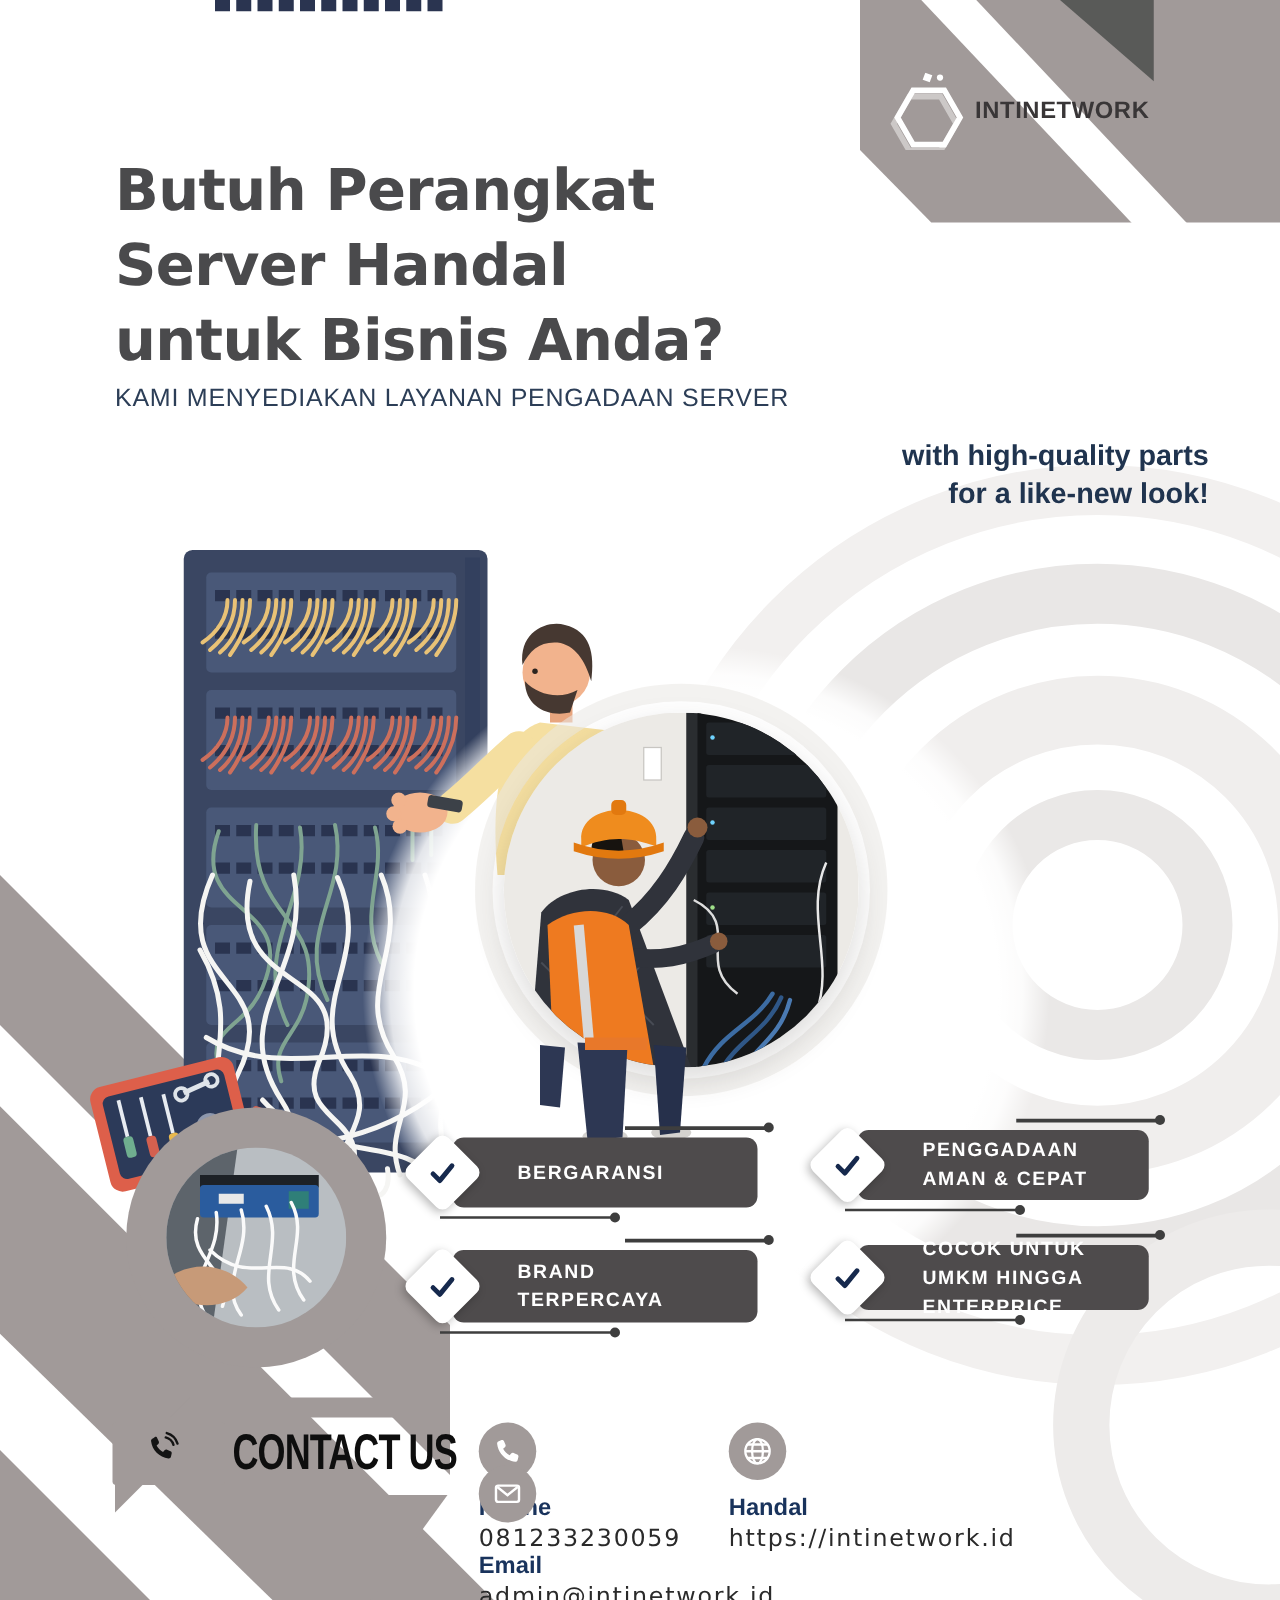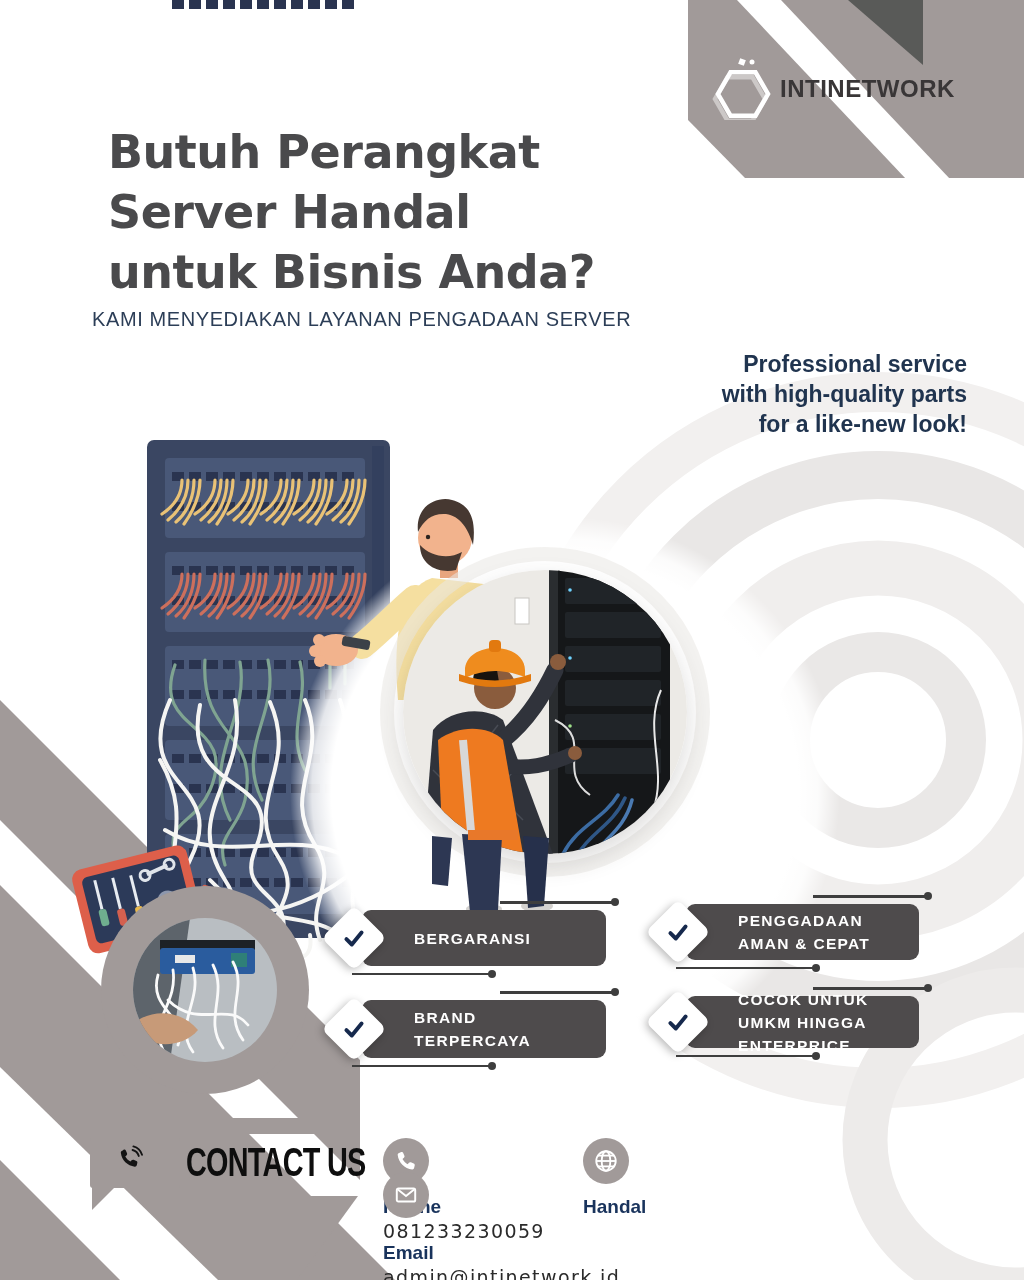--- a/index.html
+++ b/index.html
@@ -3,29 +3,29 @@
 <meta charset="utf-8">
 <style>
   html,body{margin:0;padding:0;background:#ffffff;}
   .canvas{position:relative;width:1024px;height:1280px;overflow:hidden;background:#fff;
           font-family:"Liberation Sans",sans-serif;}
   .abs{position:absolute;}
   svg{display:block;}
 
   
   .headline{left:92px;top:122px;font-family:"DejaVu Sans",sans-serif;font-weight:700;
-            font-size:46px;line-height:60px;color:#4a4a4c;letter-spacing:-0.5px;z-index:9;margin-left:16px;}
+            font-size:46px;line-height:60px;color:#4a4a4c;letter-spacing:-0.5px;z-index:9;}
   .subhead{left:92px;top:308px;font-size:20px;font-weight:500;color:#2c3e57;
            letter-spacing:0.6px;z-index:9;}
   .tagline{right:57px;top:349px;text-align:right;font-size:23px;line-height:30px;
            font-weight:600;color:#20344f;z-index:9;}
 
   
   .logo{left:712px;top:58px;z-index:6;display:flex;align-items:center;gap:6px;}
-  .logo-text{font-weight:800;font-size:24px;letter-spacing:0.5px;color:#393637;}
+  .logo-text{font-weight:800;font-size:19px;letter-spacing:0.5px;color:#393637;}
 
   
   .big-circle{left:290px;top:517px;width:550px;height:550px;border-radius:50%;z-index:3;
     background:radial-gradient(circle closest-side,#ffffff 0%,#ffffff 85%,rgba(255,255,255,0.85) 92%,rgba(255,255,255,0) 100%);}
   .photo-ring{left:380px;top:547px;width:330px;height:330px;border-radius:50%;z-index:4;
     border:14px solid rgba(234,232,228,0.55);box-sizing:border-box;}
   .photo-circle{left:403px;top:570px;width:284px;height:284px;border-radius:50%;overflow:hidden;
     z-index:5;box-shadow:0 10px 24px rgba(60,55,50,0.18);}
 
   .donut{left:100px;top:885px;width:210px;height:210px;z-index:4;}
@@ -312,21 +312,20 @@
   </svg>
 
   <div class="abs headline">
     <div>Butuh Perangkat</div>
     <div>Server Handal</div>
     <div>untuk Bisnis Anda?</div>
   </div>
   <div class="abs subhead">KAMI MENYEDIAKAN LAYANAN PENGADAAN SERVER</div>
 
   <div class="abs tagline">
-    <div>Professional service</div>
     <div>with high-quality parts</div>
     <div>for a like-new look!</div>
   </div>
 
   <div class="abs logo">
     <svg width="62" height="62" viewBox="0 0 62 62">
       <polygon points="18.5,14.3 43.5,14.3 56,36 43.5,57.7 18.5,57.7 6,36" fill="none" stroke="#ccc8c7" stroke-width="4.5" transform="translate(-3,5)"></polygon>
       <polygon points="18.5,14.3 43.5,14.3 56,36 43.5,57.7 18.5,57.7 6,36" fill="none" stroke="#ffffff" stroke-width="4.5"></polygon>
       <rect x="27" y="1" width="6" height="6" transform="rotate(20 30 4)" fill="#ffffff"></rect>
       <circle cx="40" cy="4" r="2.5" fill="#ffffff"></circle>
@@ -405,20 +404,21 @@
       <svg width="26" height="26" viewBox="0 0 24 24" fill="none" stroke="#ffffff" stroke-width="1.7">
         <circle cx="12" cy="12" r="9"></circle>
         <ellipse cx="12" cy="12" rx="4" ry="9"></ellipse>
         <line x1="3" y1="12" x2="21" y2="12"></line>
         <line x1="4.3" y1="7" x2="19.7" y2="7"></line>
         <line x1="4.3" y1="17" x2="19.7" y2="17"></line>
       </svg>
     </span>
     <span>
       <div class="c-label">Handal</div>
+      <div class="c-value">https://intinetwork.id</div>
     </span>
   </div>
 
   <div class="c-item" style="left:383px;top:1172px;gap:24px;">
     <span class="c-circle">
       <svg width="26" height="26" viewBox="0 0 24 24" fill="none" stroke="#ffffff" stroke-width="1.8">
         <rect x="3.5" y="6" width="17" height="12" rx="1.5"></rect>
         <polyline points="4.5,7 12,13 19.5,7"></polyline>
       </svg>
     </span>

